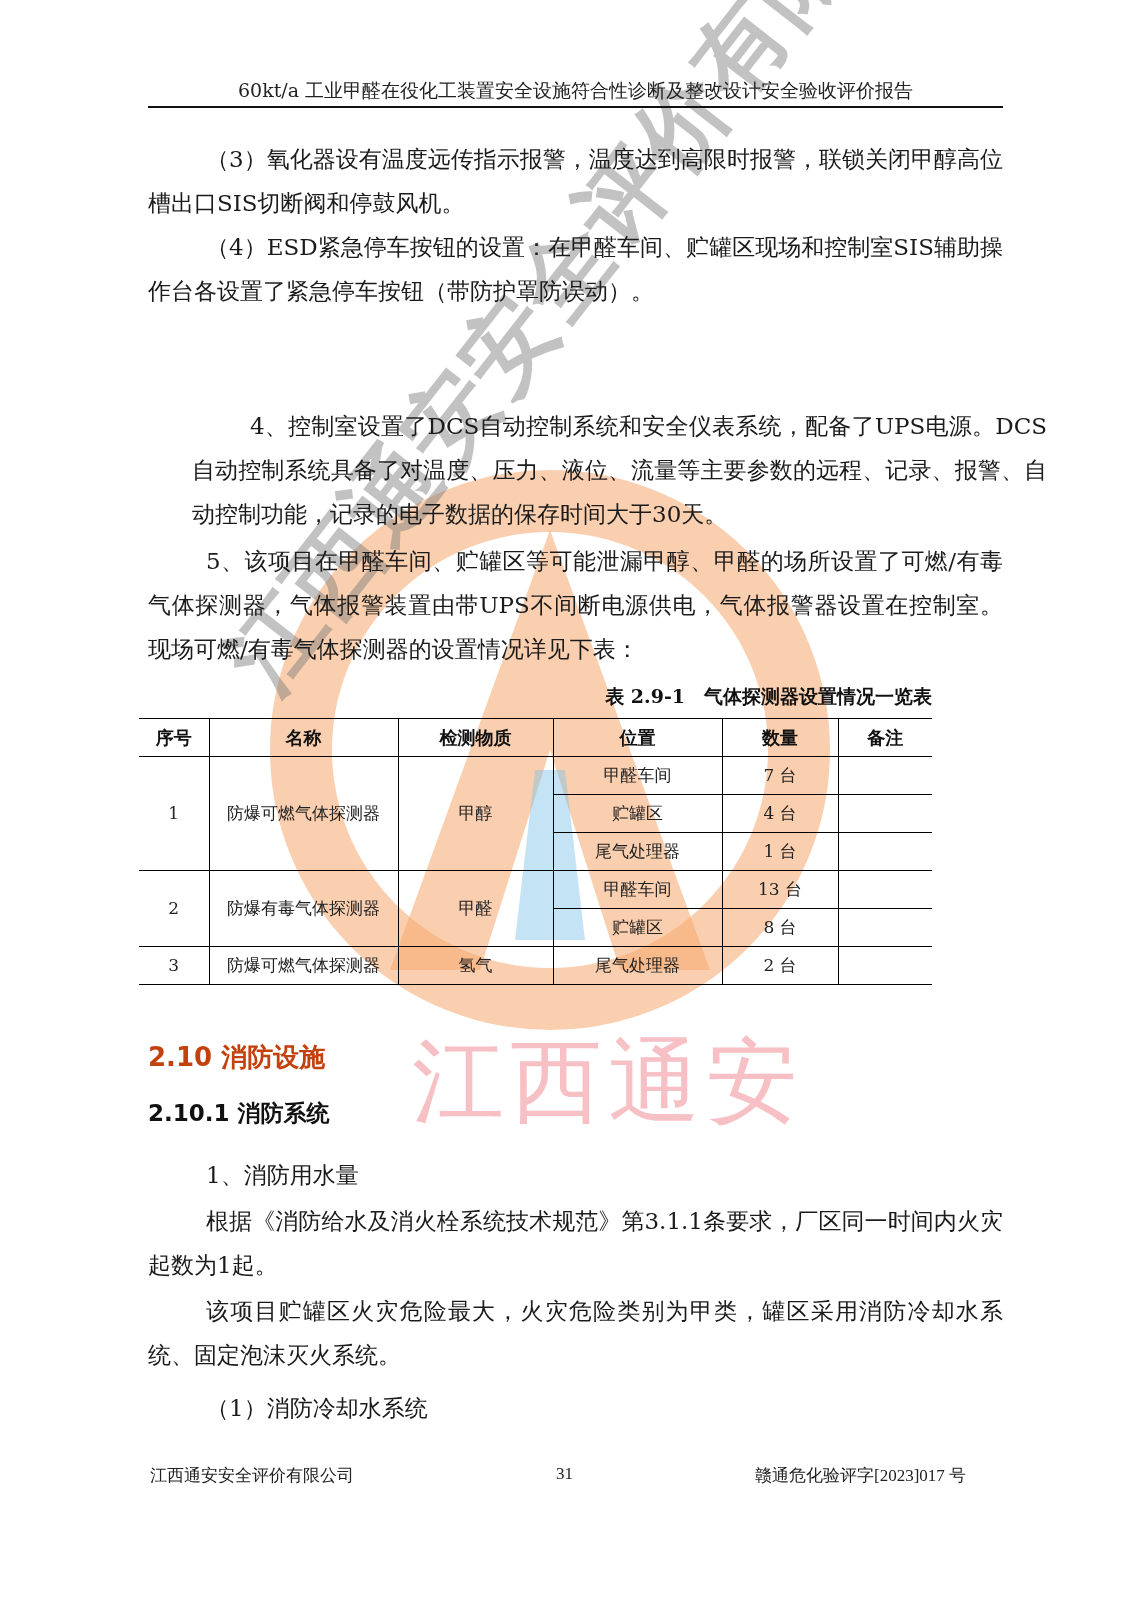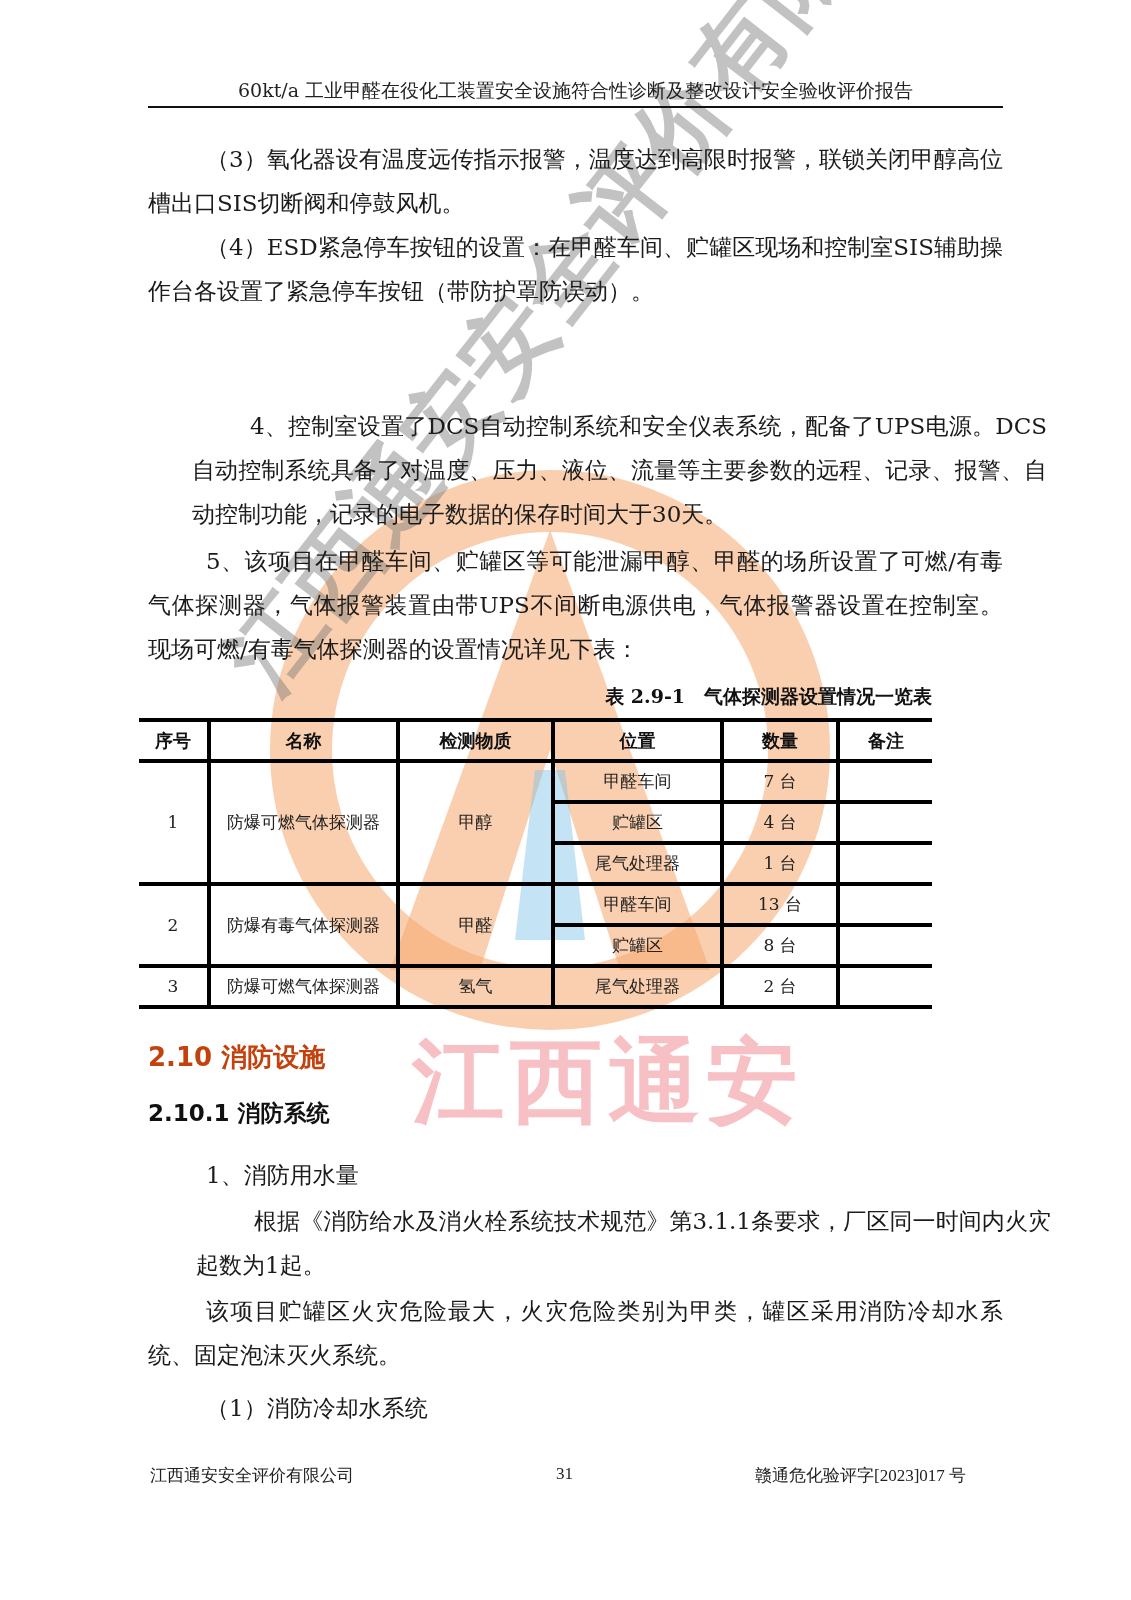--- a/index.html
+++ b/index.html
@@ -6,40 +6,40 @@
   body { width: 1131px; height: 1600px; position: relative; overflow: hidden;
          font-family: "DejaVu Serif", "Liberation Serif", serif; color: #1a1a1a; }
   .page { position: absolute; left: 0; top: 0; width: 1131px; height: 1600px; }
 
   
   .wm { position: absolute; pointer-events: none; }
   .wm-ring { left: 270px; top: 470px; width: 560px; height: 560px; border-radius: 50%;
              border: 62px solid rgba(246, 168, 110, 0.55); box-sizing: border-box; }
   .wm-triangle { left: 370px; top: 520px; width: 360px; height: 460px; }
   .wm-red { left: 412px; top: 1020px; font-family: "DejaVu Sans", sans-serif; font-size: 92px;
-            color: rgba(240, 140, 150, 0.55); letter-spacing: 6px; font-weight: bold; text-align: right; }
+            color: rgba(240, 140, 150, 0.55); letter-spacing: 6px; font-weight: normal; text-align: right; }
   .wm-diag { left: 200px; top: 640px; font-family: "DejaVu Sans", sans-serif; font-size: 92px;
              font-weight: bold; color: rgba(120,120,120,0.45); transform: rotate(-52deg);
              transform-origin: left top; white-space: nowrap; letter-spacing: 2px;
              -webkit-text-stroke: 0; }
 
   .header { position: absolute; left: 148px; top: 78px; width: 855px; text-align: center;
             font-size: 19px; color: #222; }
   .header-rule { position: absolute; left: 148px; top: 106px; width: 855px; height: 2px; background: #111; }
 
   .para { position: absolute; left: 148px; width: 855px; font-size: 23px; line-height: 44px;
           text-align: justify; color: #1b1b1b; }
   .indent { text-indent: 58px; }
 
   .caption { position: absolute; left: 139px; top: 684px; width: 793px; text-align: right;
              font-size: 19px; font-weight: bold; color: #111; }
 
   table.grid { position: absolute; left: 139px; top: 718px; width: 793px; border-collapse: collapse;
                font-size: 17px; color: #222; table-layout: fixed; }
-  table.grid th, table.grid td { border: 4px solid #000000; text-align: center; vertical-align: middle;
+  table.grid th, table.grid td { border: 1px solid #000000; text-align: center; vertical-align: middle;
                padding: 0 4px; line-height: 37px; }
   table.grid th { height: 37px; font-weight: bold; font-size: 18px; color: #111; }
   table.grid td { height: 37px; }
   table.grid td.name { line-height: 37px; }
   table.grid { border-left: none; }
   table.grid tr > *:last-child { border-right: none; }
   table.grid tr > *:first-child { border-left: none; }
   .row-tall td { height: 72px; }
 
   .h2 { position: absolute; left: 148px; top: 1040px; font-family: "DejaVu Sans", sans-serif;
@@ -135,20 +135,20 @@
         <td>2 台</td>
         <td></td>
       </tr>
     </tbody>
   </table>
 
   <div class="h2">2.10 消防设施</div>
   <div class="h3">2.10.1 消防系统</div>
 
   <div class="para indent" style="top:1153px;">1、消防用水量</div>
-  <div class="para indent" style="top:1199px;margin-left:48px;">根据《消防给水及消火栓系统技术规范》第3.1.1条要求，厂区同一时间内火灾起数为1起。</div>
+  <div class="para indent" style="top:1199px;">根据《消防给水及消火栓系统技术规范》第3.1.1条要求，厂区同一时间内火灾起数为1起。</div>
   <div class="para indent" style="top:1289px;">该项目贮罐区火灾危险最大，火灾危险类别为甲类，罐区采用消防冷却水系统、固定泡沫灭火系统。</div>
   <div class="para indent" style="top:1386px;">（1）消防冷却水系统</div>
 
   <div class="footer footer-left">江西通安安全评价有限公司</div>
   <div class="footer footer-center">31</div>
   <div class="footer footer-right">赣通危化验评字[2023]017 号</div>
 </div>
 
 </body></html>

